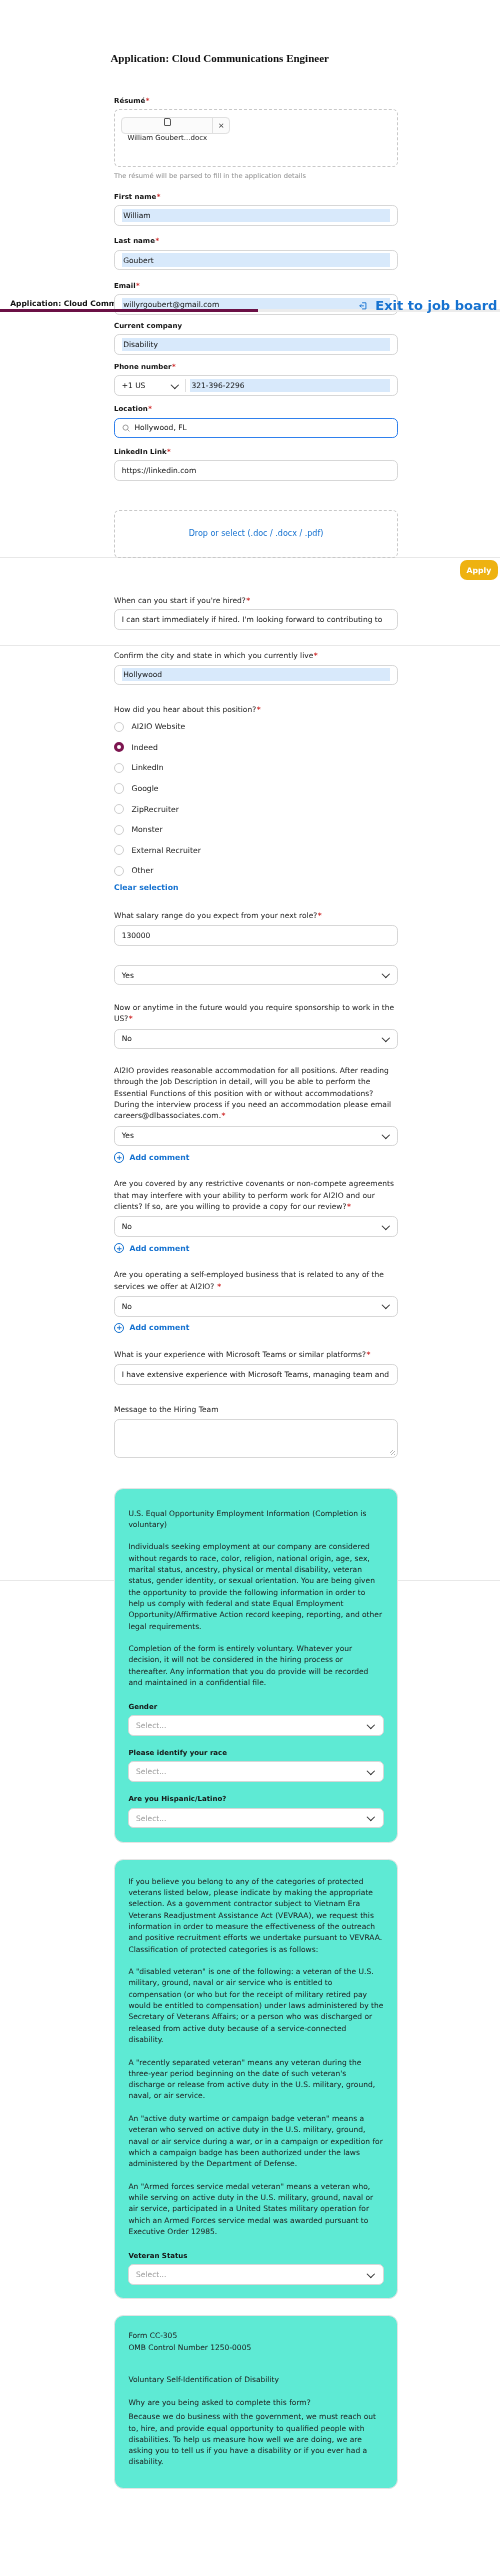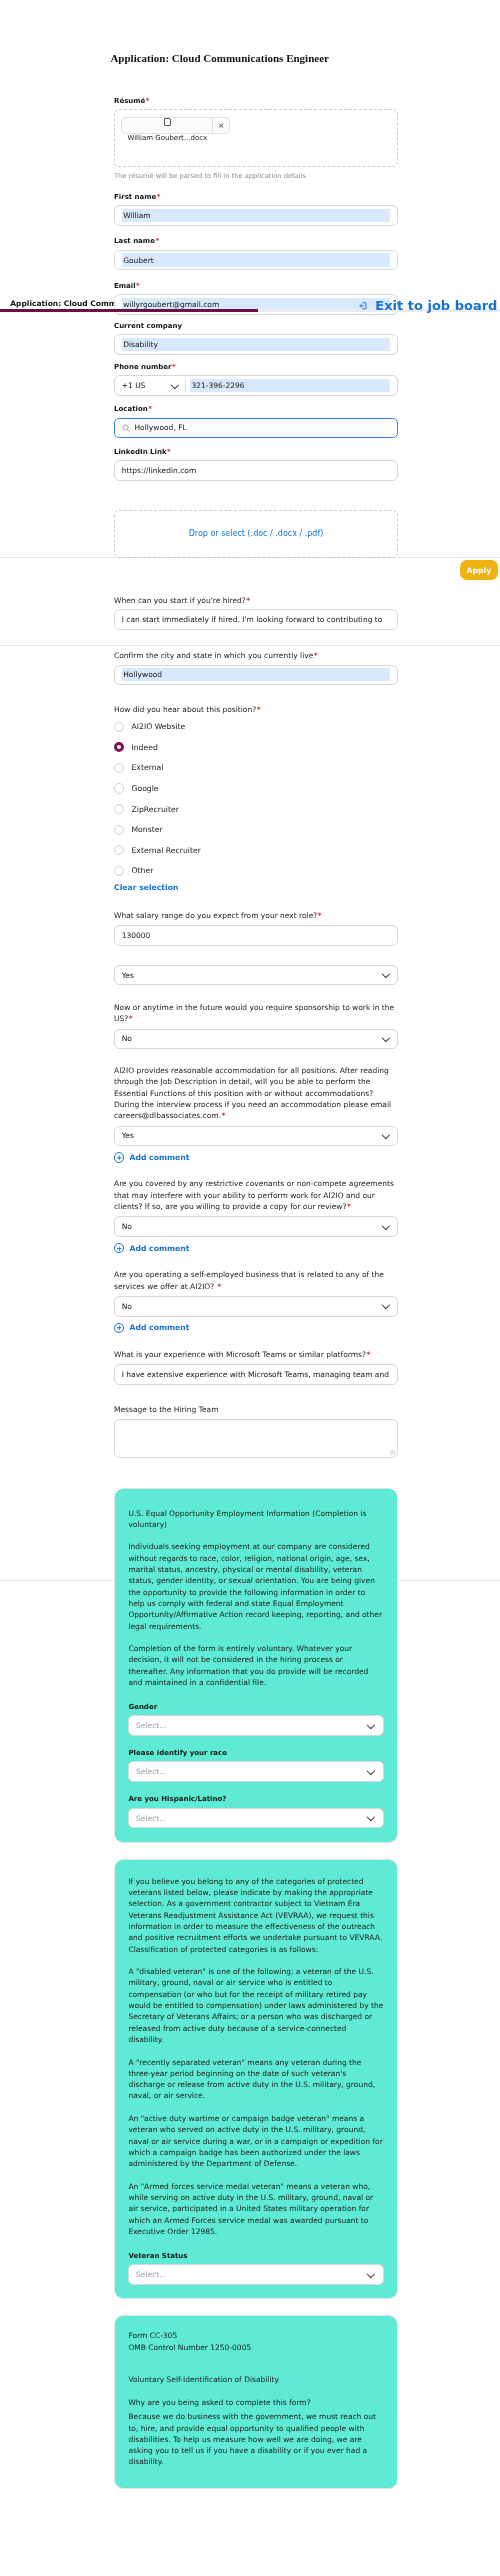--- a/index.html
+++ b/index.html
@@ -192,21 +192,21 @@
       <div class="radio-row">
             <span class="radio"></span>
             <span class="radio-lbl">AI2IO Website</span>
           </div>
           <div class="radio-row">
             <span class="radio on"></span>
             <span class="radio-lbl">Indeed</span>
           </div>
           <div class="radio-row">
             <span class="radio"></span>
-            <span class="radio-lbl">External</span>
+            <span class="radio-lbl">LinkedIn</span>
           </div>
           <div class="radio-row">
             <span class="radio"></span>
             <span class="radio-lbl">Google</span>
           </div>
           <div class="radio-row">
             <span class="radio"></span>
             <span class="radio-lbl">ZipRecruiter</span>
           </div>
           <div class="radio-row">

